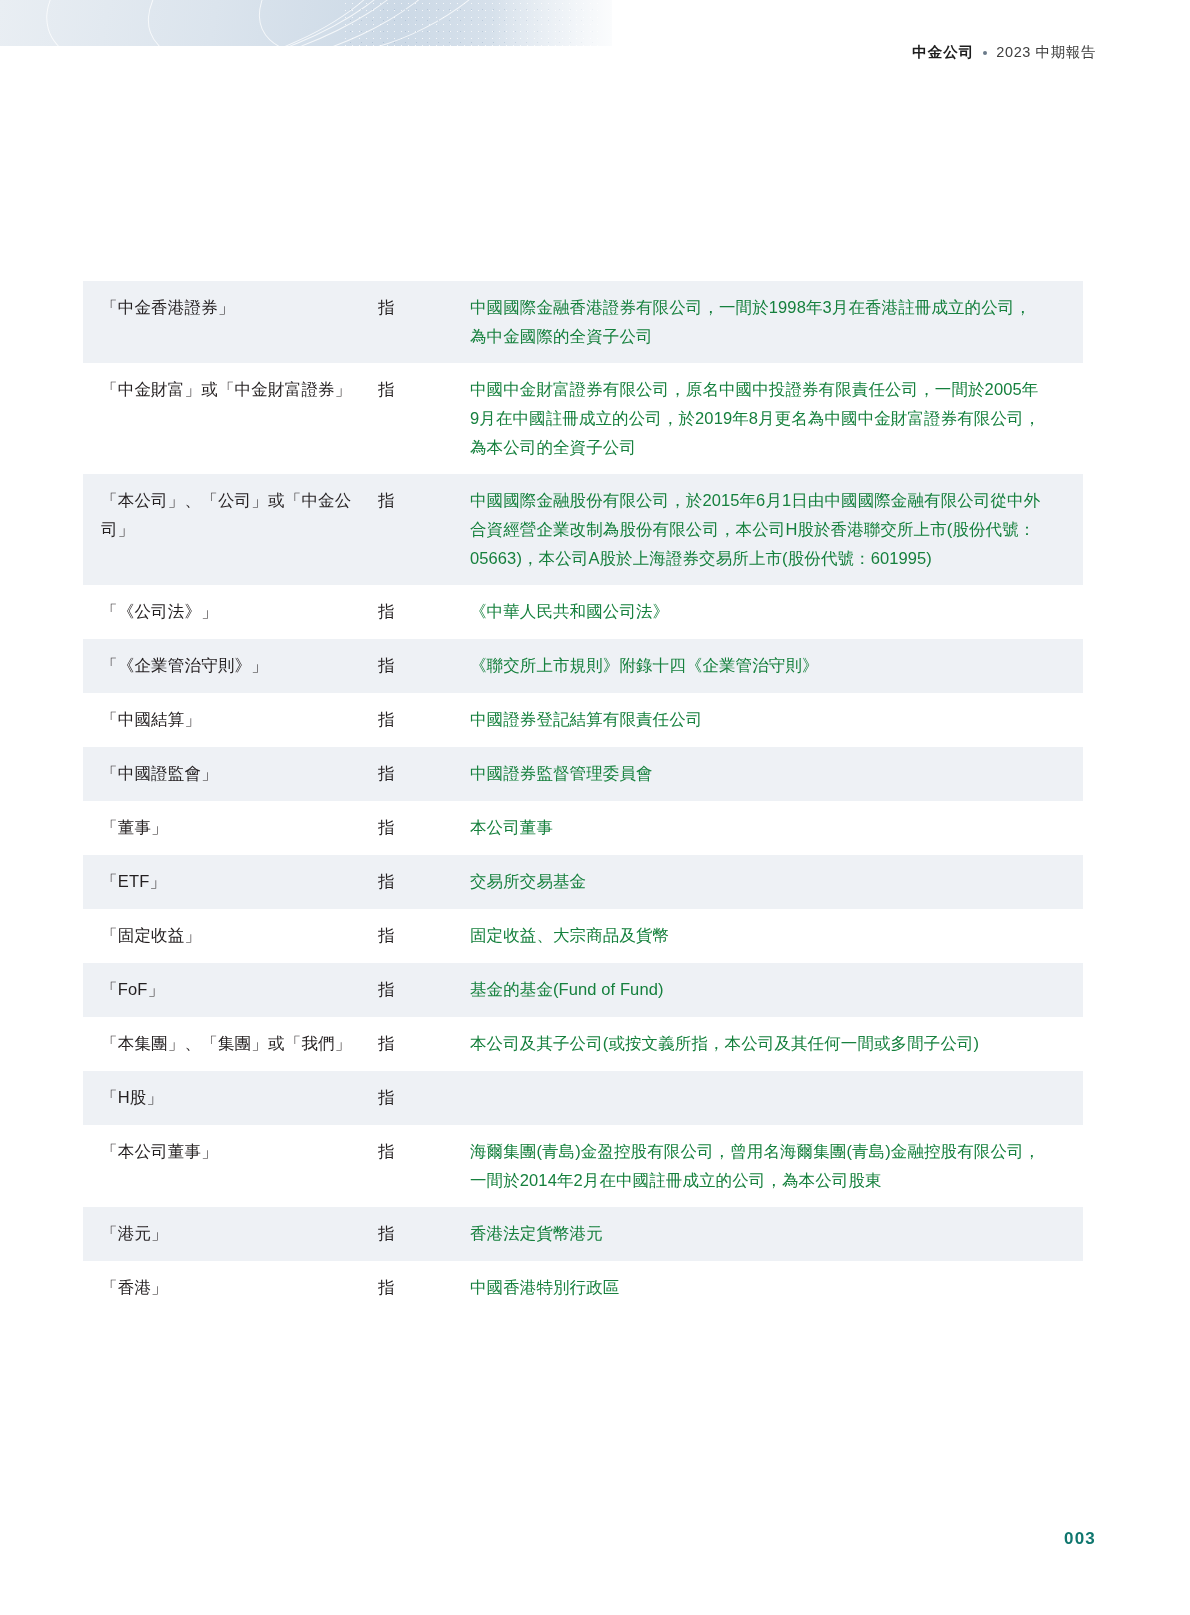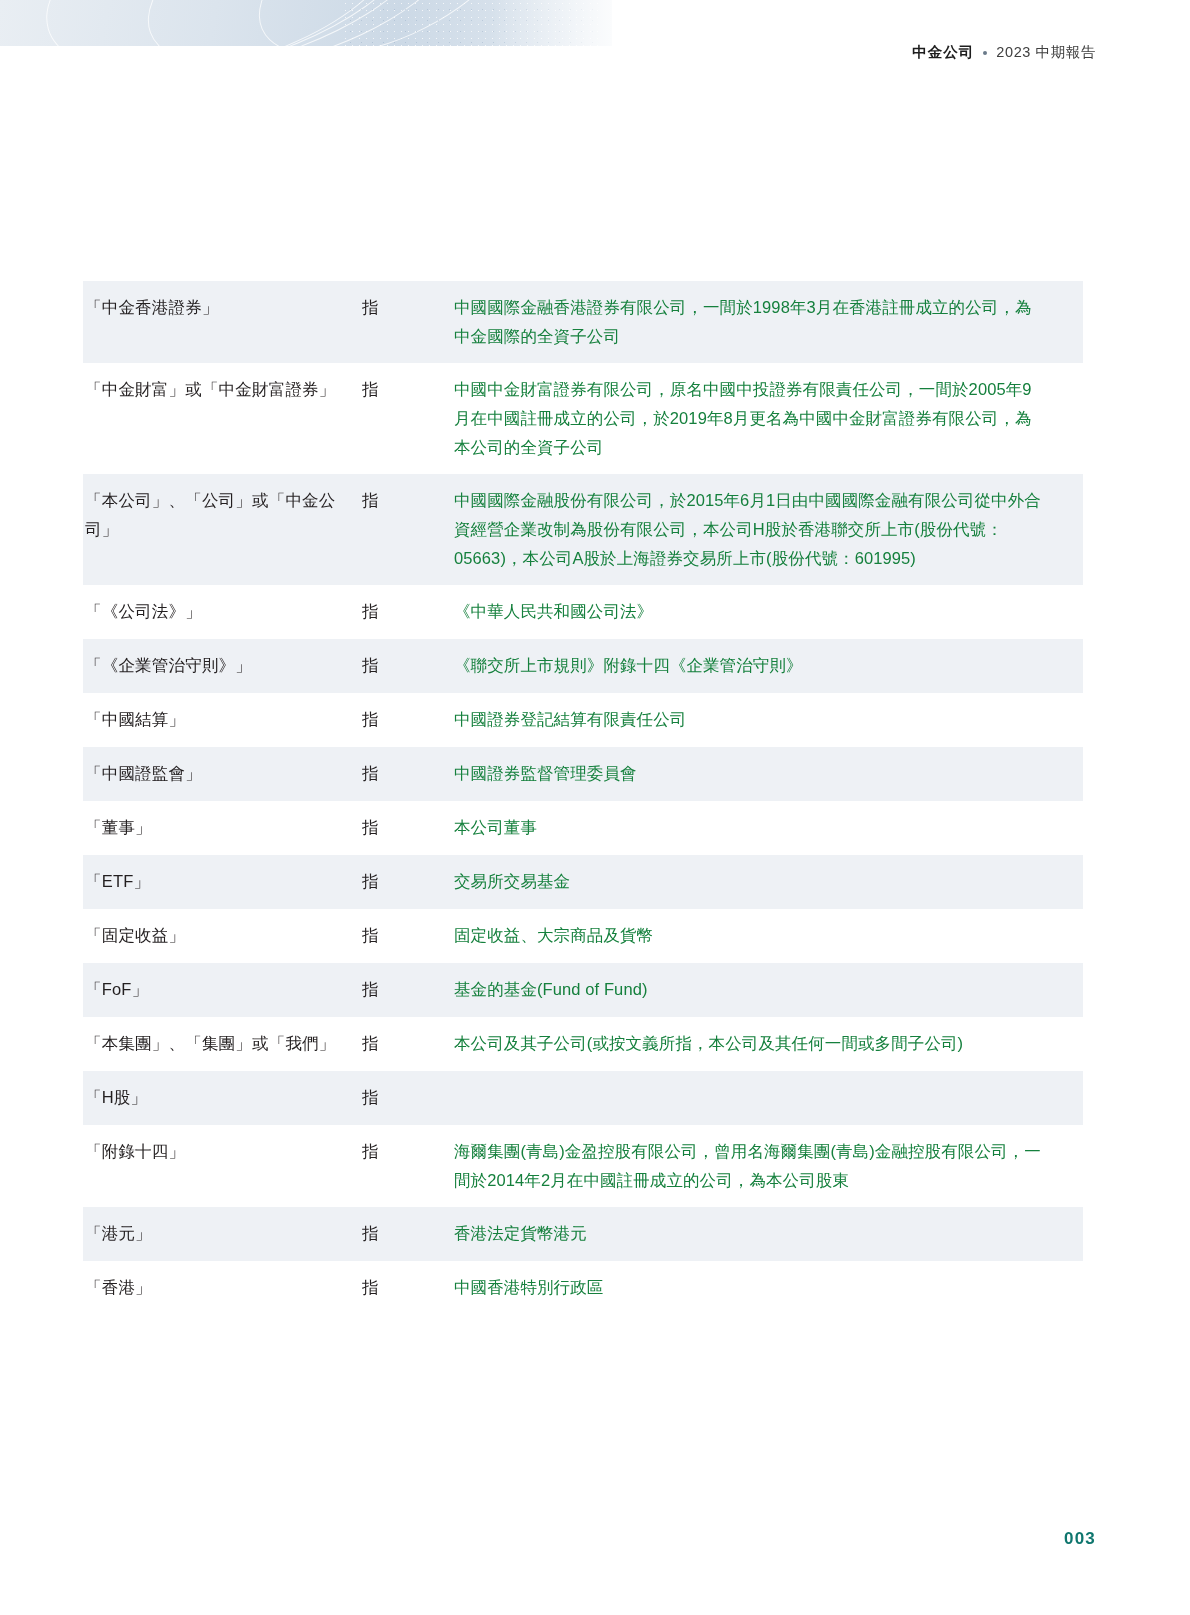--- a/index.html
+++ b/index.html
@@ -97,21 +97,21 @@
     align-items: flex-start;
     padding: 12px 0 12px 0;
     min-height: 30px;
   }
   .row.shaded {
     background: #eef1f5;
   }
   .row .term {
     width: 277px;
     flex: 0 0 277px;
-    padding-left: 2px;
+    padding-left: 18px;
     font-size: 16.5px;
     line-height: 29px;
     color: #231f20;
     letter-spacing: 0.2px;
   }
   .row .means {
     width: 92px;
     flex: 0 0 92px;
     font-size: 16.5px;
     line-height: 29px;
@@ -215,21 +215,21 @@
     <div class="row">
       <div class="term">「本集團」、「集團」或「我們」</div>
       <div class="means">指</div>
       <div class="definition">本公司及其子公司(或按文義所指，本公司及其任何一間或多間子公司)</div>
     </div>
     <div class="row shaded">
       <div class="term">「H股」</div>
       <div class="means">指</div>
     </div>
     <div class="row">
-      <div class="term">「附錄十四」</div>
+      <div class="term">「本公司董事」</div>
       <div class="means">指</div>
       <div class="definition">海爾集團(青島)金盈控股有限公司，曾用名海爾集團(青島)金融控股有限公司，一間於2014年2月在中國註冊成立的公司，為本公司股東</div>
     </div>
     <div class="row shaded">
       <div class="term">「港元」</div>
       <div class="means">指</div>
       <div class="definition">香港法定貨幣港元</div>
     </div>
     <div class="row">
       <div class="term">「香港」</div>

